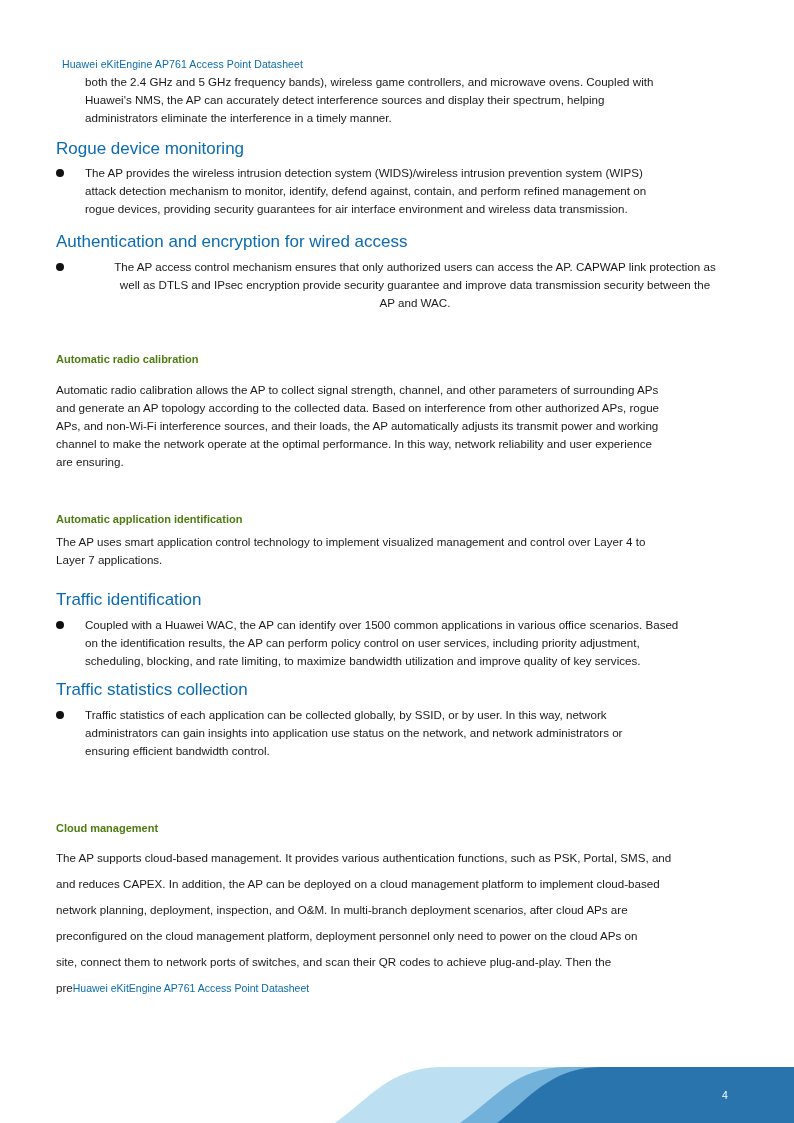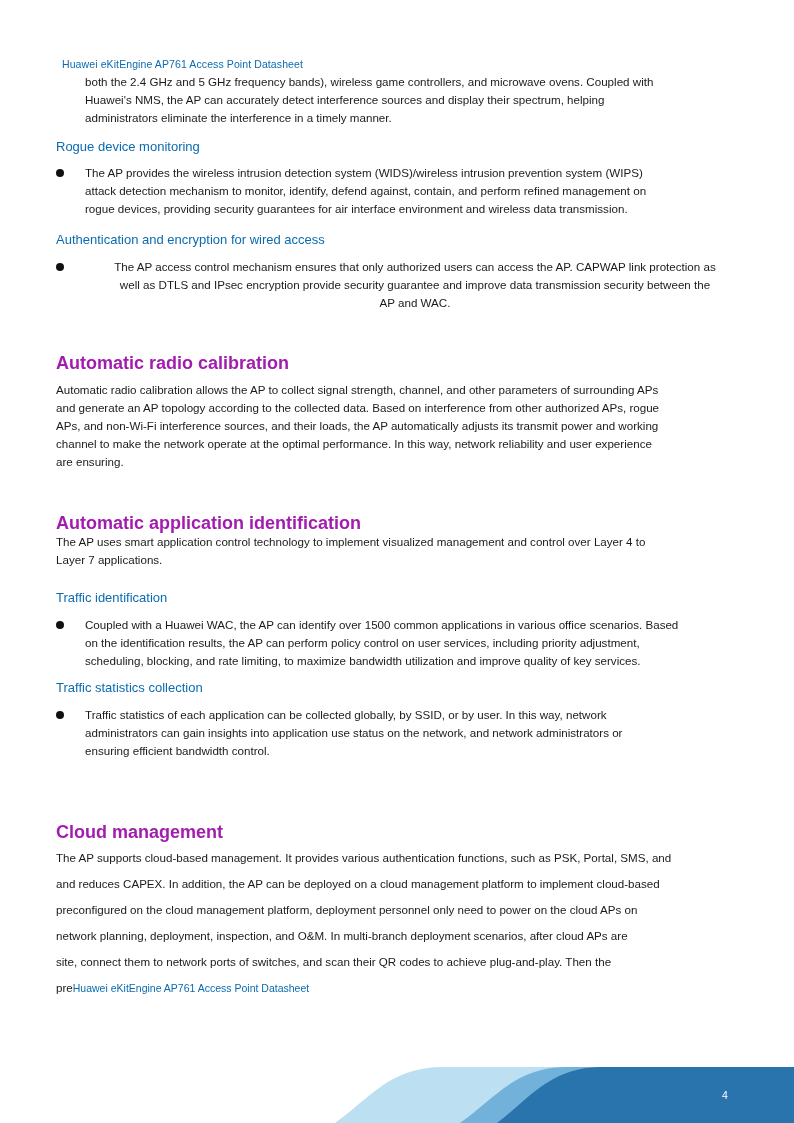--- a/index.html
+++ b/index.html
@@ -34,29 +34,29 @@
       left: 85px;
       width: 660px;
     }
     .body-para {
       left: 56px;
       width: 690px;
     }
     .subheading {
       position: absolute;
       left: 56px;
-      font-size: 13px;
+      font-size: 17px;
       color: #0b6bb0;
     }
     .heading {
       position: absolute;
       left: 56px;
-      font-size: 18px;
+      font-size: 11px;
       font-weight: bold;
-      color: #a21caf;
+      color: #4d7c0f;
     }
     .bullet {
       position: absolute;
       left: 56px;
       width: 8px;
       height: 8px;
       border-radius: 50%;
       background: #111;
     }
     .cloud-para {
@@ -137,22 +137,22 @@
 <div class="para indent-para" style="top:706px;">
   <div>Traffic statistics of each application can be collected globally, by SSID, or by user. In this way, network</div>
   <div>administrators can gain insights into application use status on the network, and network administrators or</div>
   <div>ensuring efficient bandwidth control.</div>
 </div>
 
 <div class="heading" style="top:822px;">Cloud management</div>
 <div class="para body-para cloud-para" style="top:845px;">
   <div>The AP supports cloud-based management. It provides various authentication functions, such as PSK, Portal, SMS, and</div>
   <div>and reduces CAPEX. In addition, the AP can be deployed on a cloud management platform to implement cloud-based</div>
+  <div>network planning, deployment, inspection, and O&amp;M. In multi-branch deployment scenarios, after cloud APs are</div>
   <div>preconfigured on the cloud management platform, deployment personnel only need to power on the cloud APs on</div>
-  <div>network planning, deployment, inspection, and O&amp;M. In multi-branch deployment scenarios, after cloud APs are</div>
   <div>site, connect them to network ports of switches, and scan their QR codes to achieve plug-and-play. Then the</div>
   <div>
     <span>pre</span><span class="footer-running" style="position:static;">Huawei eKitEngine AP761  Access Point Datasheet</span>
   </div>
 </div>
 
 <svg class="footer-wave" viewBox="0 0 794 63" preserveAspectRatio="none">
   <path d="M335 63 C 370 38, 390 8, 440 7 L 794 7 L 794 63 Z" fill="#bcdff1"></path>
   <path d="M460 63 C 495 38, 515 8, 565 7 L 794 7 L 794 63 Z" fill="#72b1d9"></path>
   <path d="M497 63 C 530 38, 550 8, 600 7 L 794 7 L 794 63 Z" fill="#2a74ad"></path>

